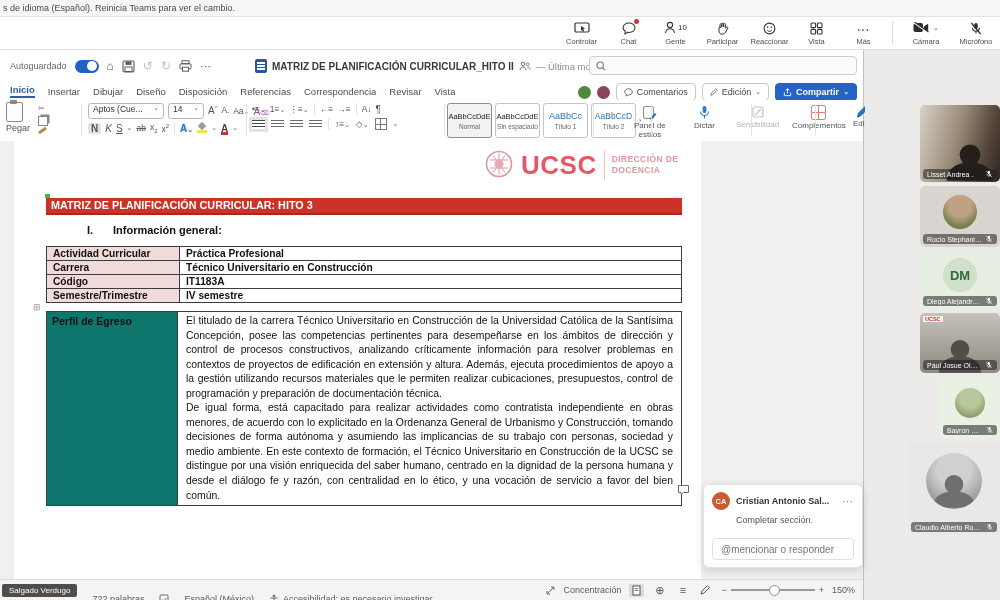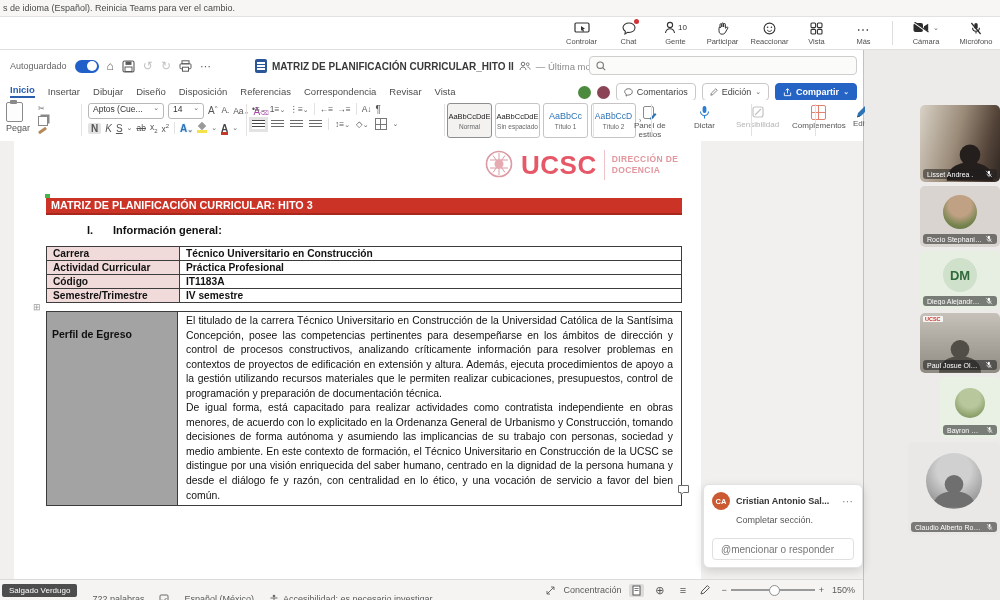--- a/index.html
+++ b/index.html
@@ -82,21 +82,21 @@
   .redbar{position:absolute;left:32px;top:57px;width:631px;height:15px;background:#cb3327;border-bottom:2px solid #a8281e;color:#fff;font-weight:bold;font-size:10.8px;line-height:15px;padding-left:5px;}
   .gflag{position:absolute;left:-1px;top:-4px;width:5px;height:4px;background:#43b649;}
   .sechead{position:absolute;left:73px;top:83px;font-size:11px;font-weight:bold;color:#101010;}
   .sechead .num{display:inline-block;width:26px;}
   table.doc{border-collapse:collapse;}
   .t1{position:absolute;left:32px;top:105px;width:636px;font-size:10.2px;}
   .t1 td{border:1px solid #3c3c3c;padding:0 6px;font-weight:bold;height:13px;color:#111;}
   .t1 .lc{width:120px;background:#f1dbda;}
   .t2{position:absolute;left:32px;top:170px;width:636px;}
   .t2 td{border:1px solid #3c3c3c;vertical-align:top;}
-  .t2 .lc{width:120px;background:#a3a3a3;font-weight:bold;font-size:10.5px;padding:16px 5px;color:#111;}
+  .t2 .lc{width:120px;background:#0f766e;font-weight:bold;font-size:10.5px;padding:3px 5px;color:#111;}
   .t2 .vc{font-size:10.4px;line-height:14.55px;text-align:justify;padding:2px 8px;color:#111;}
   .t2 p{margin:0;}
   .evalc{font-style:italic;color:#8c8c8c;font-size:10.2px;line-height:13px;box-shadow:inset 0 0 0 2px #d4d3d2;}
   .handle{position:absolute;left:19px;top:161px;font-size:9px;color:#9a9a9a;}
   .cmt-ic{position:absolute;left:663px;top:343px;cursor:pointer;}
   
   .status{position:absolute;bottom:0;left:0;right:0;height:20px;background:#f5f4f3;border-top:1px solid #dcdbda;display:flex;align-items:center;font-size:9px;color:#5a5a5a;}
   .presence{background:#4d4d4d;color:#fff;font-size:8px;border-radius:2px;padding:2px 7px;margin-left:2px;}
   .sitem{margin-left:15px;display:flex;align-items:center;gap:4px;white-space:nowrap;margin-top:18px;}
   .sright{position:absolute;right:8px;display:flex;align-items:center;gap:8px;}
@@ -478,26 +478,26 @@
 
         <div class="sechead">
           <span class="num">I.</span><span>Información general:</span>
         </div>
 
         <span class="handle">⊞</span>
 
         <table class="doc t1">
           <tbody>
               <tr>
+                <td class="lc">Actividad Curricular</td>
+                <td>Práctica Profesional</td>
+              </tr>
+          <tr>
                 <td class="lc">Carrera</td>
                 <td>Técnico Universitario en Construcción</td>
-              </tr>
-          <tr>
-                <td class="lc">Actividad Curricular</td>
-                <td>Práctica Profesional</td>
               </tr>
           <tr>
                 <td class="lc">Código</td>
                 <td>IT1183A</td>
               </tr>
           <tr>
                 <td class="lc">Semestre/Trimestre</td>
                 <td>IV semestre</td>
               </tr>
         </tbody>

